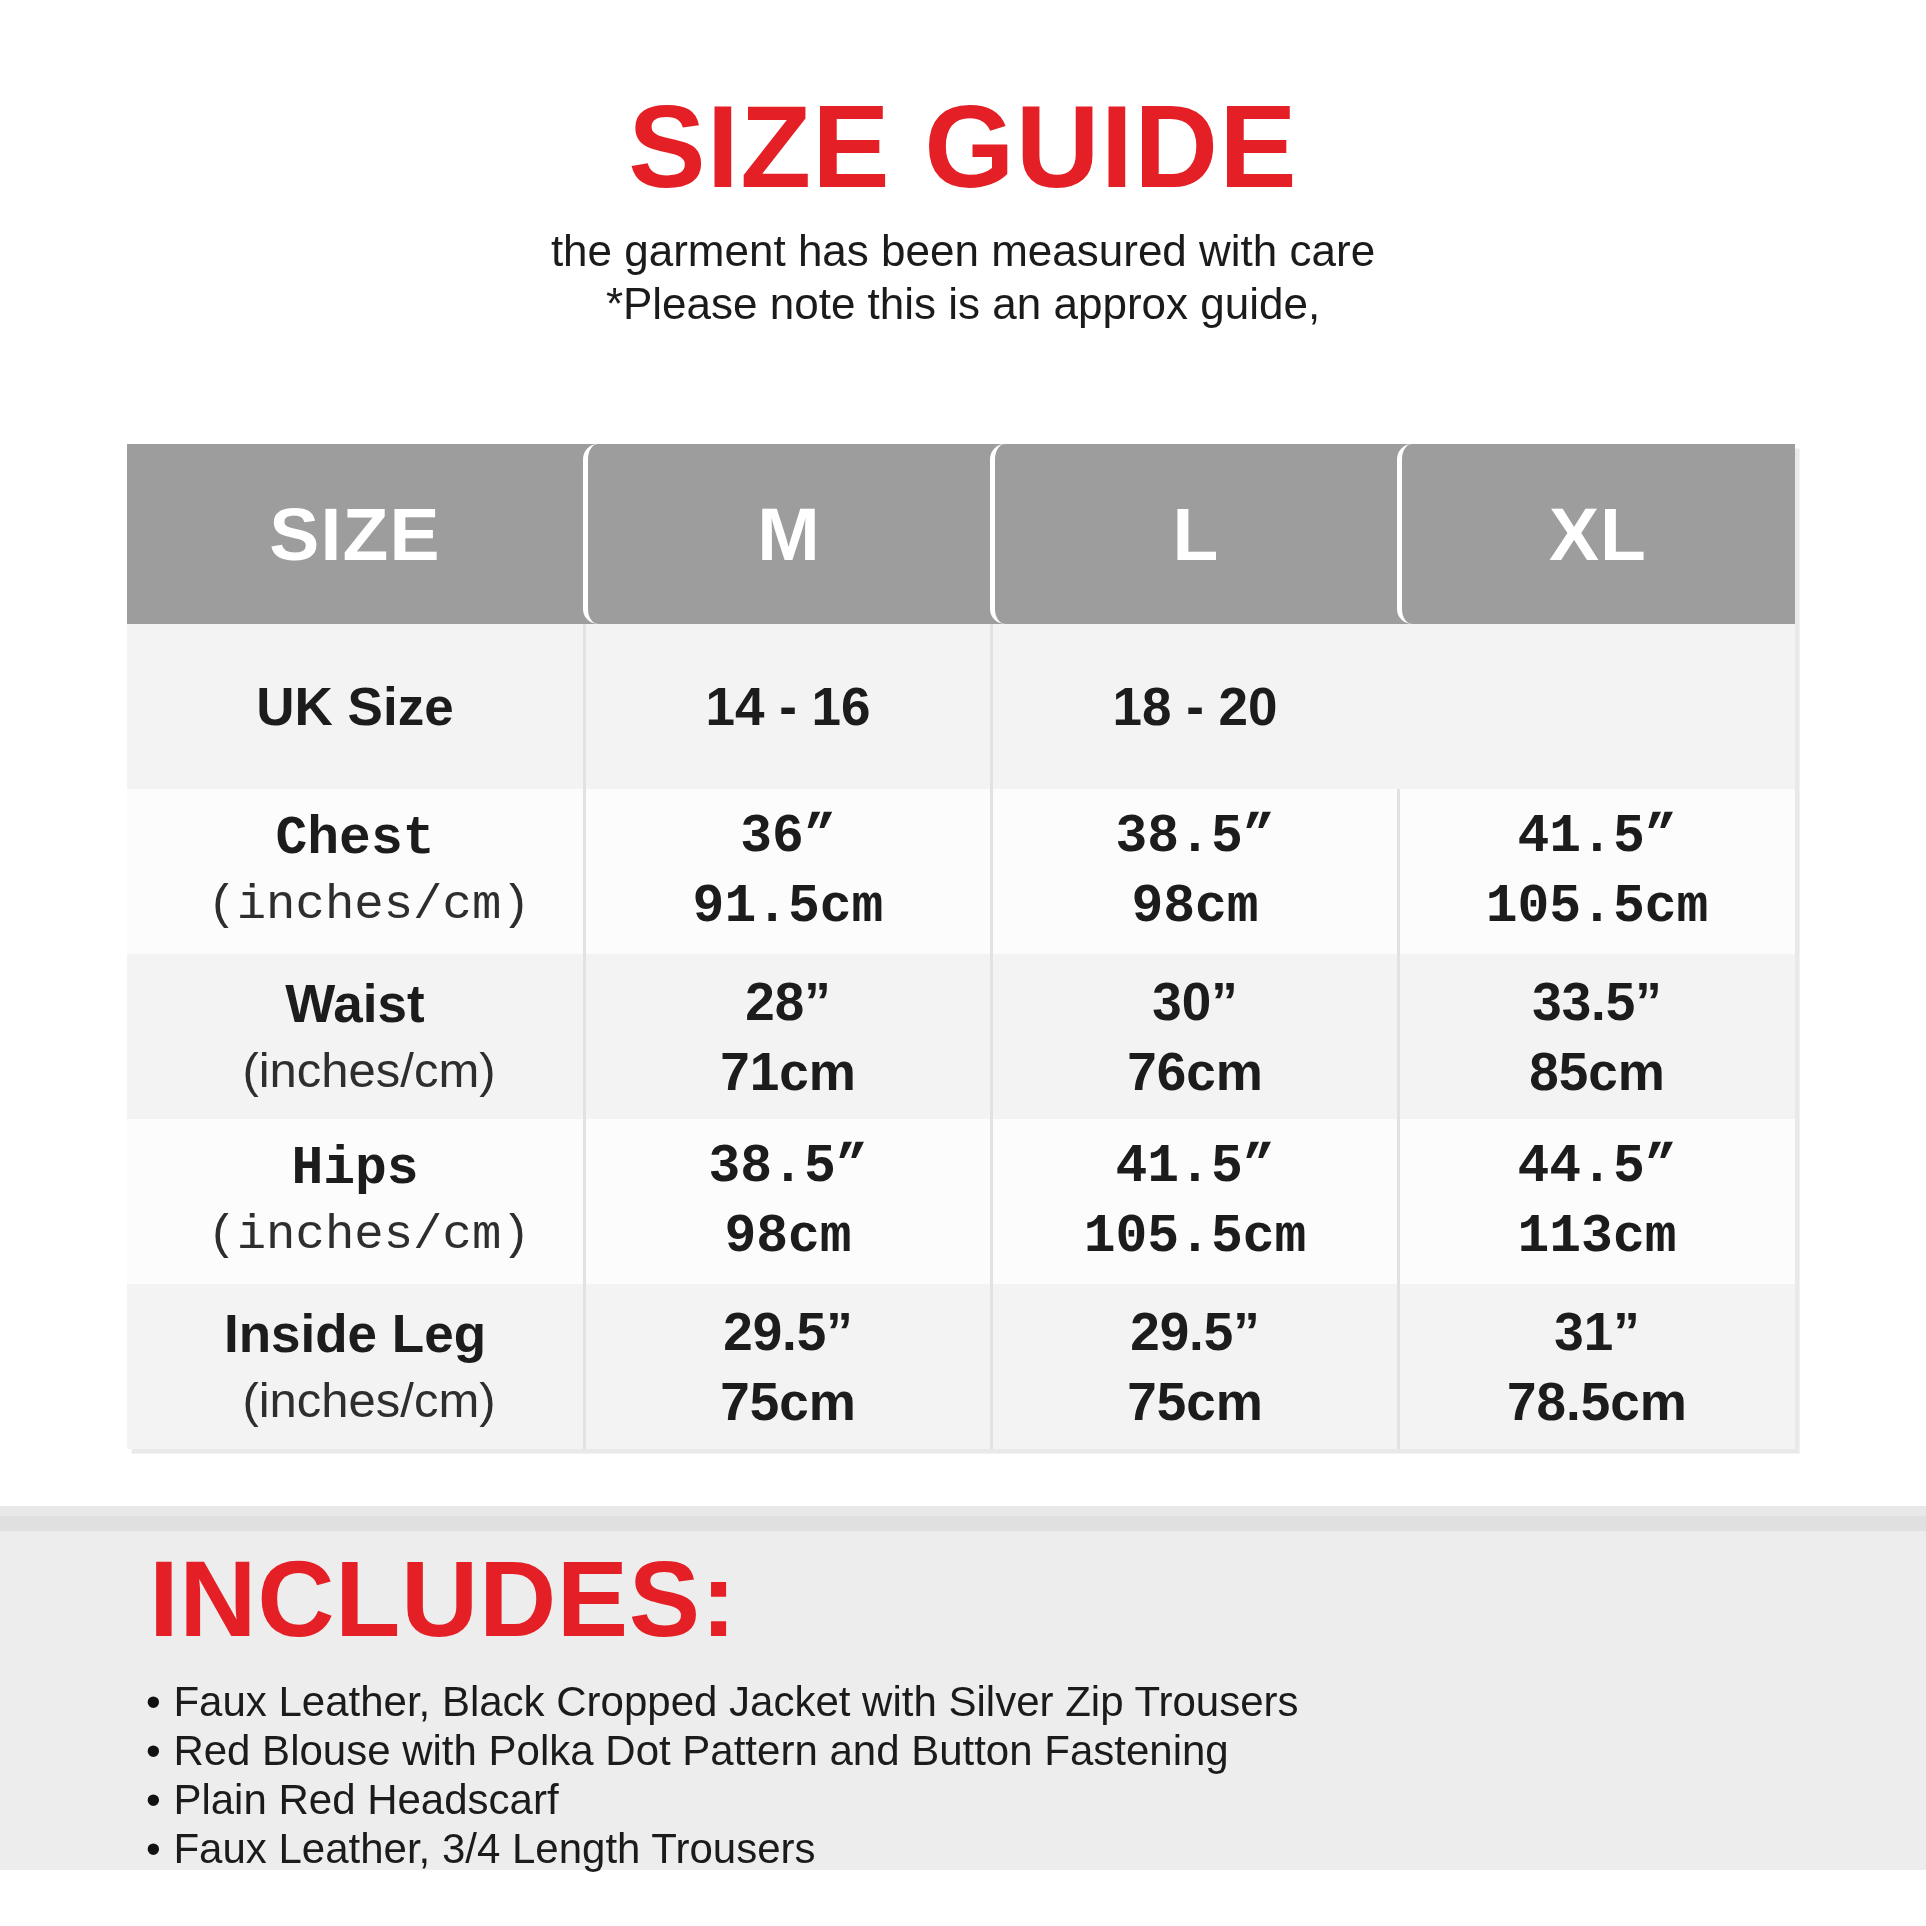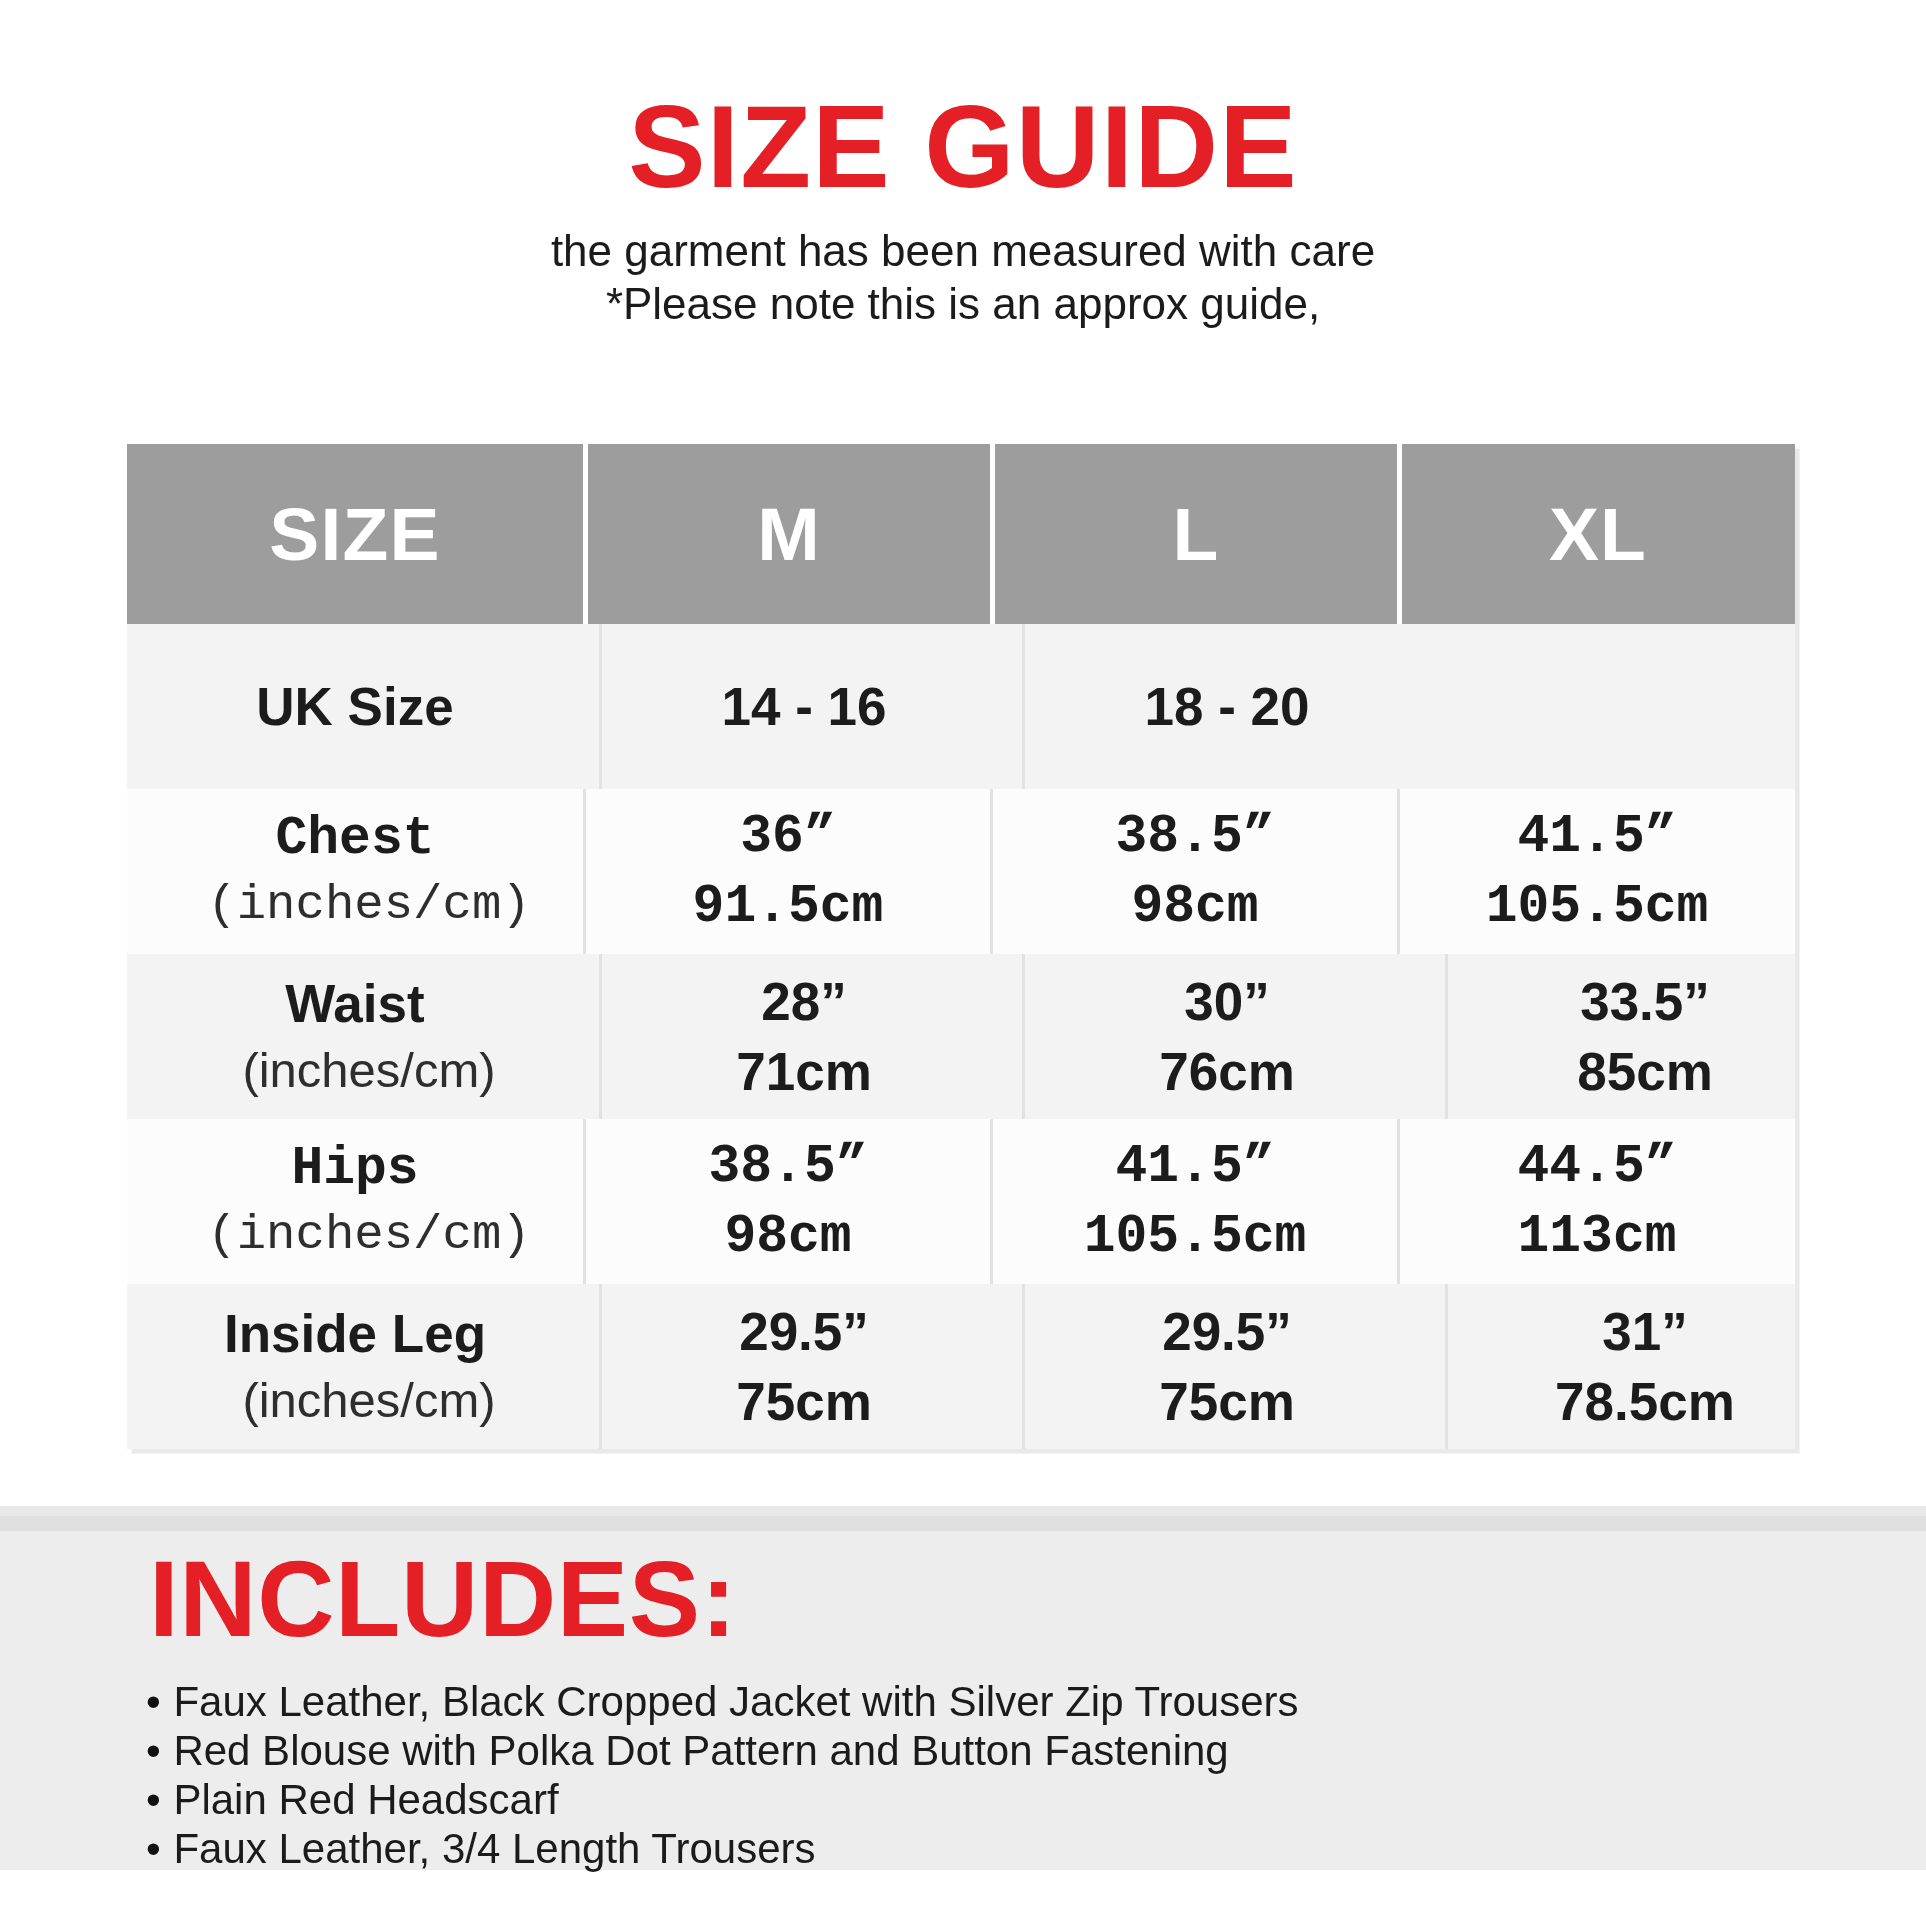--- a/index.html
+++ b/index.html
@@ -29,29 +29,29 @@
     position:absolute; left:127px; top:444px; width:1668px;
     box-shadow:4.6px 4.6px 0 #e9e9e9;
   }
   .thead {
     display:grid; grid-template-columns:456px 407px 407px 397px;
     height:180px; background:var(--header-gray, #9d9d9d);
   }
   .thead .hcell {
     display:flex; align-items:center; justify-content:center;
     color:var(--header-text, #ffffff); font-size:75px; font-weight:700;
-    letter-spacing:1.2px; box-sizing:border-box;
+    letter-spacing:1.2px; box-sizing:border-box;border-radius:15px;
   }
   .thead .hcell + .hcell { border-left:5.8px solid #ffffff; }
 
   .trow {
     display:grid; grid-template-columns:456px 407px 407px 397px;
     height:165px;
   }
-  .trow.odd  { background:var(--row-gray, #f3f3f3);gap:16px; }
+  .trow.odd  { background:var(--row-gray, #f3f3f3); }
   .trow.even { background:var(--row-white, #fcfcfc);font-family:Liberation Mono, monospace; }
   .trow > div {
     display:flex; flex-direction:column; align-items:center; justify-content:center;
     box-sizing:border-box;
   }
   .trow > div + div { border-left:3.5px solid var(--divider-gray, #e2e2e2); }
 
   .row-label   { font-size:53px; font-weight:700; line-height:68px; color:var(--text-dark, #1c1c1c); }
   .row-sublabel{ font-size:49px; font-weight:400; line-height:65px; color:#2e2e2e;margin-left:28px; }
   .row-sublabel:empty { display:none; }

